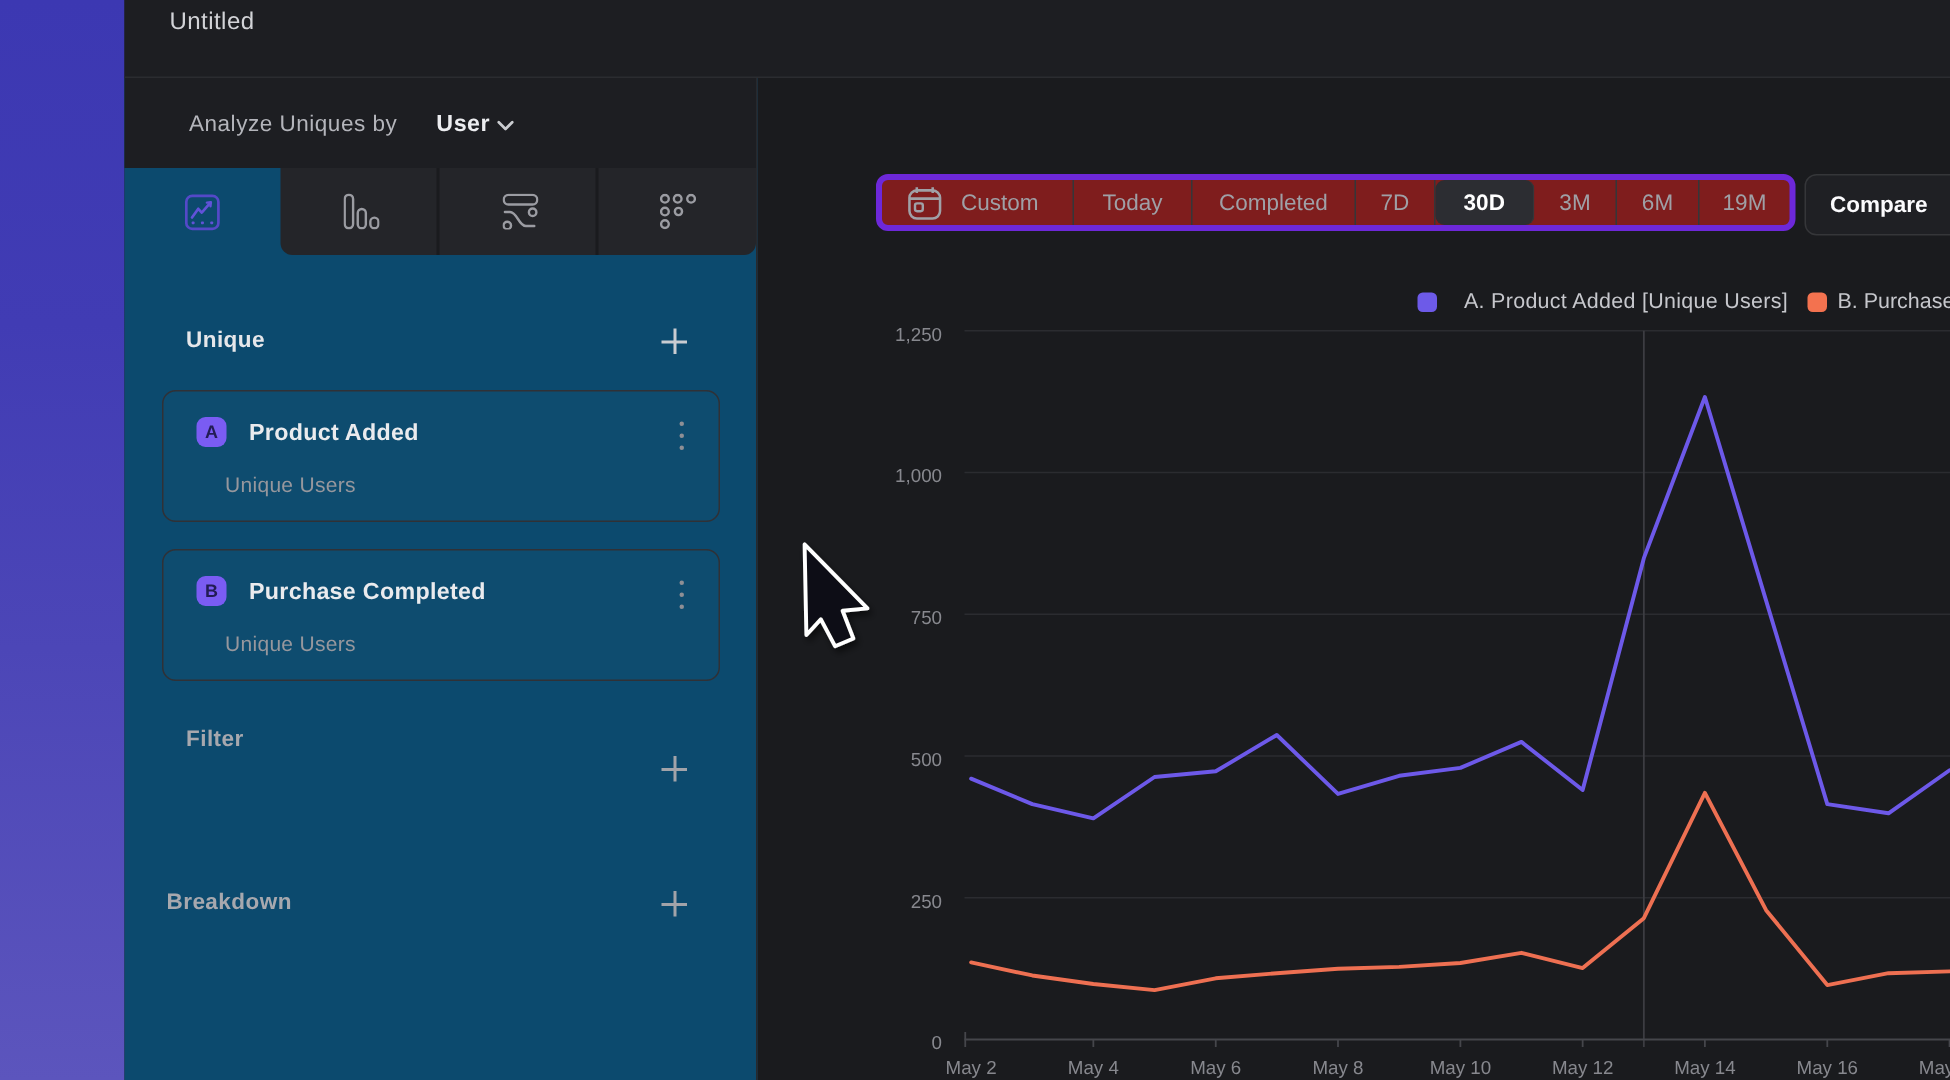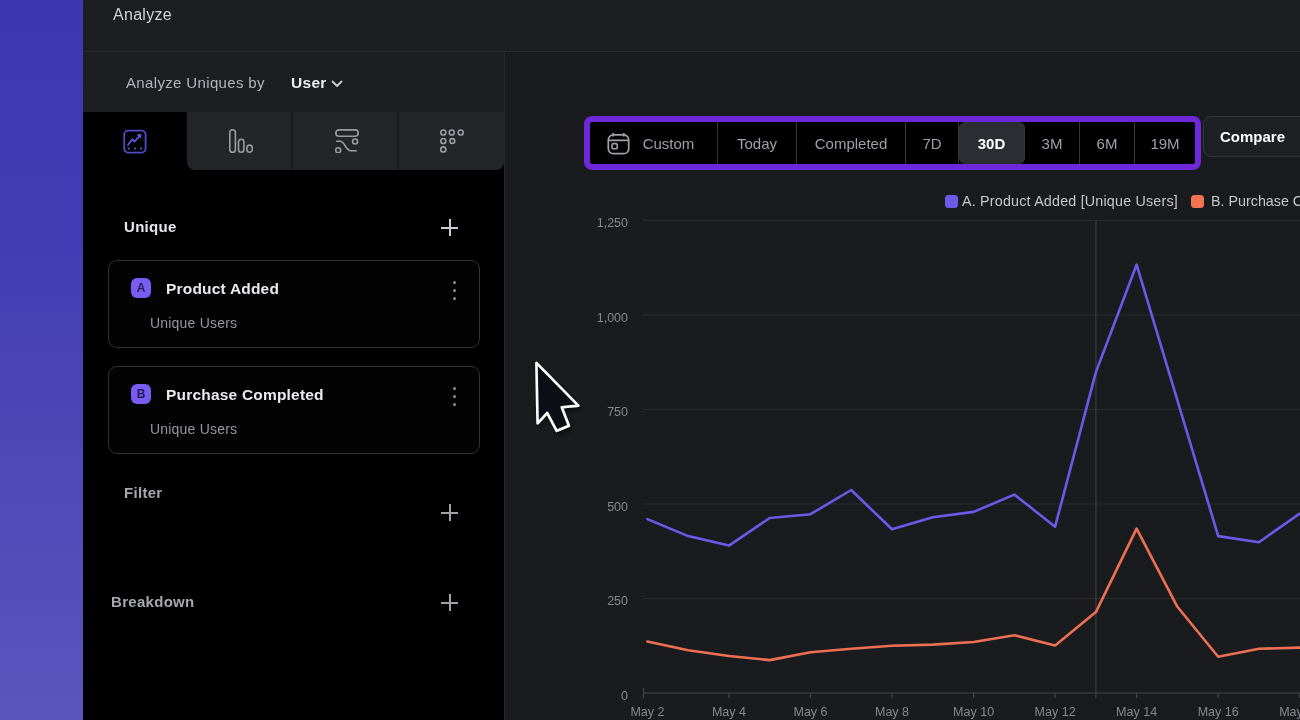--- a/index.html
+++ b/index.html
@@ -11,21 +11,21 @@
   
   #strip { left:0; top:0; width:83px; height:720px;
     background:linear-gradient(180deg,#3c38b2 0%,#413cb4 30%,#4c46b7 60%,#5c55bd 100%); }
 
   
   #topbar { left:83px; top:0; width:1217px; height:52px; background:#1d1e22;
     border-bottom:1px solid #2b2c30; }
   #untitled { left:113px; top:6px; font-size:16px; color:#d2d3d7; letter-spacing:.3px; }
 
   
-  #panel { left:83px; top:52px; width:422px; height:668px; background:#000000;
+  #panel { left:83px; top:52px; width:422px; height:668px; background:#0c4a6e;
     border-right:1px solid #28292d; }
   #phead { left:0; top:0; width:421px; height:60px; background:#1d1e22; }
   #analyze { left:43px; top:22px; font-size:15px; color:#b4b5bb; letter-spacing:.35px; }
   #analyze b { color:#ecedf0; font-weight:700; margin-left:26px; font-size:15.5px; }
 
   
   #tabblock { left:104px; top:60px; width:317px; height:58px; background:#242529;
     border-radius:0 0 8px 8px; }
   .tabsep { top:60px; width:2px; height:58px; background:#1a1b1e; }
 
@@ -46,41 +46,41 @@
   .ctitle { position:absolute; left:57px; top:19px; font-size:15.5px; font-weight:700; color:#eaebee; letter-spacing:.2px; }
   .csub { position:absolute; left:41px; top:54px; font-size:14px; color:#96979d; letter-spacing:.2px; }
   .dots { position:absolute; left:344px; top:20px; }
   .dots span { display:block; width:3.4px; height:3.4px; border-radius:50%;
     background:#8e8f95; margin:0 0 4.6px 0; }
 
   svg { position:absolute; left:0; top:0; }
   text { font-family:"Liberation Sans", sans-serif; }
 
   
-  #rangebar { left:584px; top:116px; height:54px; display:flex; align-items:stretch;
-    border:6px solid #6d28d9; border-radius:8px; background:#000000; overflow:hidden; }
+  #rangebar { left:584px; top:116px; height:38px; display:flex; align-items:stretch;
+    border:4px solid #6d28d9; border-radius:8px; background:#7f1d1d; overflow:hidden; }
   .seg { display:flex; align-items:center; justify-content:center; font-size:15px;
     color:#9fa0a6; border-right:1px solid #353639; }
   .seg.sel { background:#2c2d32; color:#ffffff; font-weight:700; border-radius:6px;
     border-right:1px solid #353639; }
   #compare { left:1203px; top:116px; width:130px; height:41px; border:1px solid #353639;
     border-radius:8px; background:#1f2024; color:#fbfbfd; font-size:15px; font-weight:700;
     display:flex; align-items:center; padding-left:16px; }
 
   
   .legrow { display:flex; align-items:center; white-space:nowrap; }
   .sw { width:13px; height:13px; border-radius:3.5px; display:inline-block; }
-  .lt { font-size:14.3px; color:#c6c7cc; margin-left:4px; letter-spacing:.2px; }
+  .lt { font-size:14.3px; color:#c6c7cc; margin-left:18px; letter-spacing:.2px; }
 </style>
 </head>
 <body>
 <div id="page">
   <div class="abs" id="strip"></div>
   <div class="abs" id="topbar"></div>
-  <div class="abs" id="untitled">Analyze</div>
+  <div class="abs" id="untitled">Untitled</div>
 
   <div class="abs" id="panel">
     <div class="abs" id="phead"></div>
     <div class="abs" id="analyze">Analyze Uniques by<b>User</b></div>
     <svg class="abs" style="left:247px;top:27px" width="14" height="10" viewBox="0 0 14 10">
       <path d="M2.5 2.5 L7 7 L11.5 2.5" stroke="#caccd0" stroke-width="1.8" fill="none" stroke-linecap="round" stroke-linejoin="round"></path>
     </svg>
 
     <div class="abs" id="tabblock"></div>
     <div class="abs tabsep" style="left:208px"></div>

